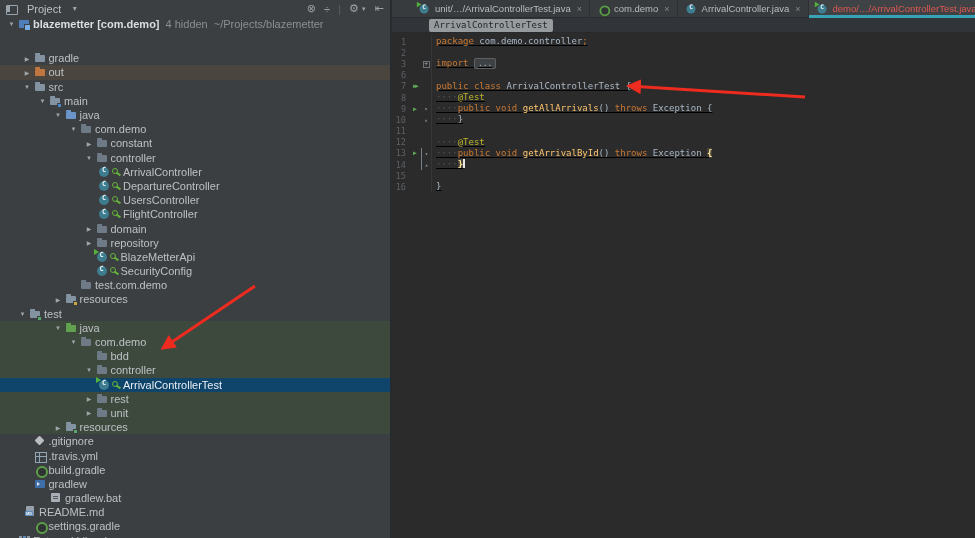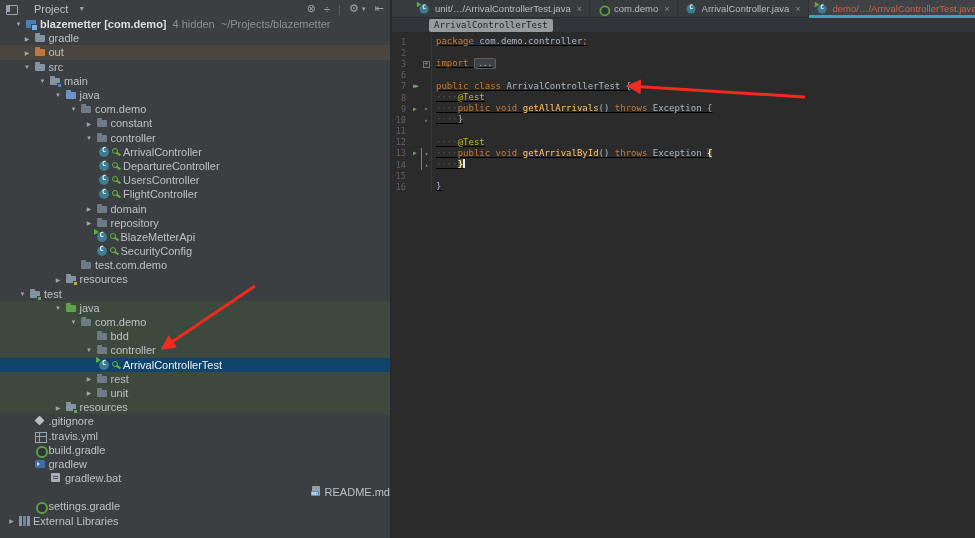--- a/index.html
+++ b/index.html
@@ -5,21 +5,21 @@
   * { margin:0; padding:0; box-sizing:border-box; }
   html,body { width:975px; height:538px; background:#2b2b2b; overflow:hidden;
               font-family:"Liberation Sans", sans-serif; }
   #app { display:flex; width:975px; height:538px; position:relative; }
 
   
   #project-panel { width:392px; flex:none; background:#3c3f41; border-right:2px solid #282b2d;
                    display:flex; flex-direction:column; overflow:hidden; }
   .panel-header { height:17px; flex:none; display:flex; align-items:center; padding:0 6px 0 5px;
                   color:#bdc1c5; font-size:11px; gap:4px; }
-  .panel-header .title { margin-left:12px; }
+  .panel-header .title { margin-left:5px; }
   .hdr-caret { font-size:7px; color:#9da2a6; margin-left:6px; }
   .panel-actions { margin-left:auto; display:flex; align-items:center; gap:8px;
                    color:#9da2a6; font-size:11px; }
   .panel-actions .sep { color:#5a5e61; }
   .panel-actions .mini-caret { font-size:6px; margin-left:-6px; }
 
   #tree { flex:1; overflow:hidden; padding-top:0; }
   .row { height:14.2px; display:flex; align-items:center; white-space:nowrap;
          font-size:11px; color:#bcc0c4; }
   .row.bg-green { background:#3e493e; }
@@ -137,28 +137,28 @@
       <span class="panel-actions" id="panel-actions">
           <span>⊗</span>
           <span>÷</span>
           <span class="sep">|</span>
           <span>⚙</span>
           <span class="mini-caret">▼</span>
           <span>⇤</span>
         </span>
     </div>
     <div id="tree">
-        <div class="row" style="padding-left: 12px;">
+        <div class="row" style="padding-left: 5px;">
           <span class="arrow">▼</span>
           <span class="ic ic-project"></span>
           <span class="lbl bold">blazemetter [com.demo]</span>
           <span class="dim">4 hidden</span>
           <span class="dim">~/Projects/blazemetter</span>
         </div>
-        <div class="row" style="padding-left: 20.5px;">
+        <div class="row" style="padding-left: 20.5px; margin-top: 20px;">
           <span class="arrow">▶</span>
           <span class="ic ic-folder" style="--fc: #8493a2;"></span>
           <span class="lbl">gradle</span>
         </div>
         <div class="row bg-warm" style="padding-left: 20.5px;">
           <span class="arrow">▶</span>
           <span class="ic ic-folder" style="--fc: #c0773f;"></span>
           <span class="lbl">out</span>
         </div>
         <div class="row" style="padding-left: 20.5px;">
@@ -318,21 +318,21 @@
         <div class="row" style="padding-left: 20.5px;">
           <span class="arrow"></span>
           <span class="ic ic-term"></span>
           <span class="lbl">gradlew</span>
         </div>
         <div class="row" style="padding-left: 37px;">
           <span class="arrow"></span>
           <span class="ic ic-bat"></span>
           <span class="lbl">gradlew.bat</span>
         </div>
-        <div class="row" style="padding-left: 28px; justify-content: flex-end;">
+        <div class="row" style="padding-left: 11px;">
           <span class="arrow"></span>
           <span class="ic ic-md"></span>
           <span class="lbl">README.md</span>
         </div>
         <div class="row" style="padding-left: 20.5px;">
           <span class="arrow"></span>
           <span class="ic ic-gradle"></span>
           <span class="lbl">settings.gradle</span>
         </div>
         <div class="row" style="padding-left: 5px;">

